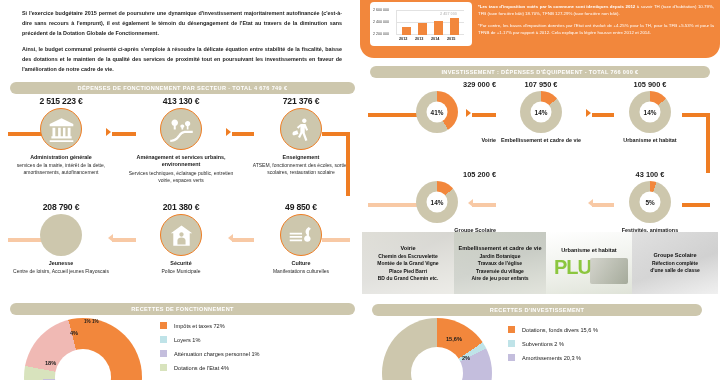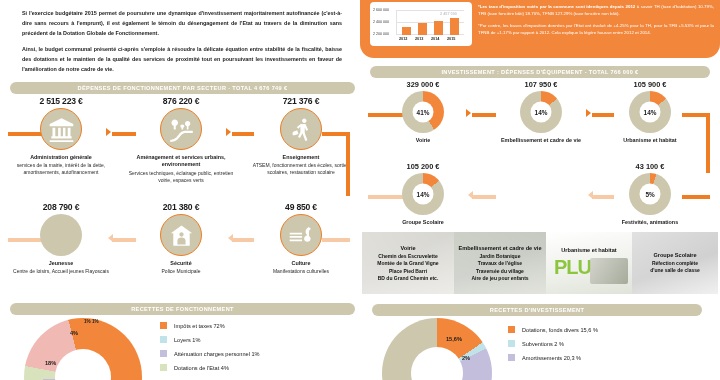--- a/index.html
+++ b/index.html
@@ -98,21 +98,21 @@
     position:absolute; left:118px; top:3px; width:236px;
     font-size:4.4px; line-height:1.62; color:#ffffff; text-align:justify;
   }
   .taxnote b { font-weight:700; }
   .taxnote p + p { margin-top:5px; }
 
   
   .inv-grid { position:absolute; left:0; top:80px; width:360px; height:148px; }
   .inv-row { position:relative; height:74px; }
   .inv-item { position:absolute; width:118px; text-align:center; top:0; }
-  .inv-item.i0 { left:4px; }
+  .inv-item.i0 { left:18px;text-align:right; }
   .inv-item.i1 { left:122px; }
   .inv-item.i2 { left:231px; }
   .inv-amount { font-size:7.4px; font-weight:700; color:#1b1b1b; margin-bottom:2px; }
   .inv-donut {
     width:42px; height:42px; border-radius:50%; margin:0 auto; position:relative; z-index:2;
   }
   .inv-hole {
     position:absolute; left:50%; top:50%; transform:translate(-50%,-50%);
     width:21px; height:21px; border-radius:50%; background:#ffffff;
     display:flex; align-items:center; justify-content:center;
@@ -161,21 +161,21 @@
           <div class="circle orange">
             <svg viewBox="0 0 24 24" aria-hidden="true">
                 <path d="M12 2 1.5 7.2V9h21V7.2L12 2zM4 10.5v7.5H3v2h18v-2h-1v-7.5h-2.5V18h-2v-7.5h-2.2V18h-2v-7.5H9V18H6.5v-7.5H4zM1.5 21.5h21V23h-21z"></path>
               </svg>
           </div>
           <div class="sec-title">Administration générale</div>
           <div class="sec-desc">services de la mairie, intérêt de la dette, amortissements, autofinancement</div>
         </div>
 
         <div class="sector s1">
-          <div class="amount">876 220 €</div>
+          <div class="amount">413 130 €</div>
           <div class="circle orange">
             <svg viewBox="0 0 24 24" aria-hidden="true">
                 <path d="M6 3c1.6 0 2.9 1.3 2.9 2.9 0 1.3-.9 2.4-2 2.8V12H5.1V8.7c-1.2-.4-2-1.5-2-2.8C3.1 4.3 4.4 3 6 3zm11.5 1.5c1.3 0 2.3 1 2.3 2.3 0 1-.7 1.9-1.6 2.2V12h-1.5V9c-.9-.3-1.6-1.2-1.6-2.2 0-1.3 1.1-2.3 2.4-2.3zM13 7.5c.8 0 1.5.7 1.5 1.5 0 .6-.4 1.2-1 1.4V12H12v-1.6c-.6-.2-1-.8-1-1.4 0-.8.7-1.5 1.5-1.5zM2 21c3.6 0 5.4-2 7-4s2.8-4 7.2-4H22v2h-5.8c-3.2 0-4.2 1.5-5.6 3.4C9 20.4 6.7 23 2 23z"></path>
               </svg>
           </div>
           <div class="sec-title">Aménagement et services urbains, environnement</div>
           <div class="sec-desc">Services techniques, éclairage public, entretien voirie, espaces verts</div>
         </div>
 
         <div class="sector s2">
@@ -330,21 +330,21 @@
 
         <div class="inv-item i2">
           <div class="inv-amount">105 900 €</div>
           <div class="inv-donut" style="background:conic-gradient(#f2873c 0% 14%, #cdc7ad 14% 100%);">
             <div class="inv-hole">14%</div>
           </div>
           <div class="inv-title">Urbanisme et habitat</div>
         </div>
       </div>
 
-      <div class="inv-row" style="margin-top:8px;">
+      <div class="inv-row" style="margin-top:16px;">
         <div class="conn pale" style="left:8px; top:33px; width:52px;"></div>
         <div class="arrow-head left" style="left:108px; top:29px;"></div>
         <div class="conn pale" style="left:112px; top:33px; width:24px;"></div>
         <div class="arrow-head left" style="left:228px; top:29px;"></div>
         <div class="conn pale" style="left:232px; top:33px; width:22px;"></div>
         <div class="conn" style="left:322px; top:33px; width:28px;"></div>
 
         <div class="inv-item i0">
           <div class="inv-amount">105 200 €</div>
           <div class="inv-donut" style="background:conic-gradient(#f2873c 0% 14%, #cdc7ad 14% 100%);">

